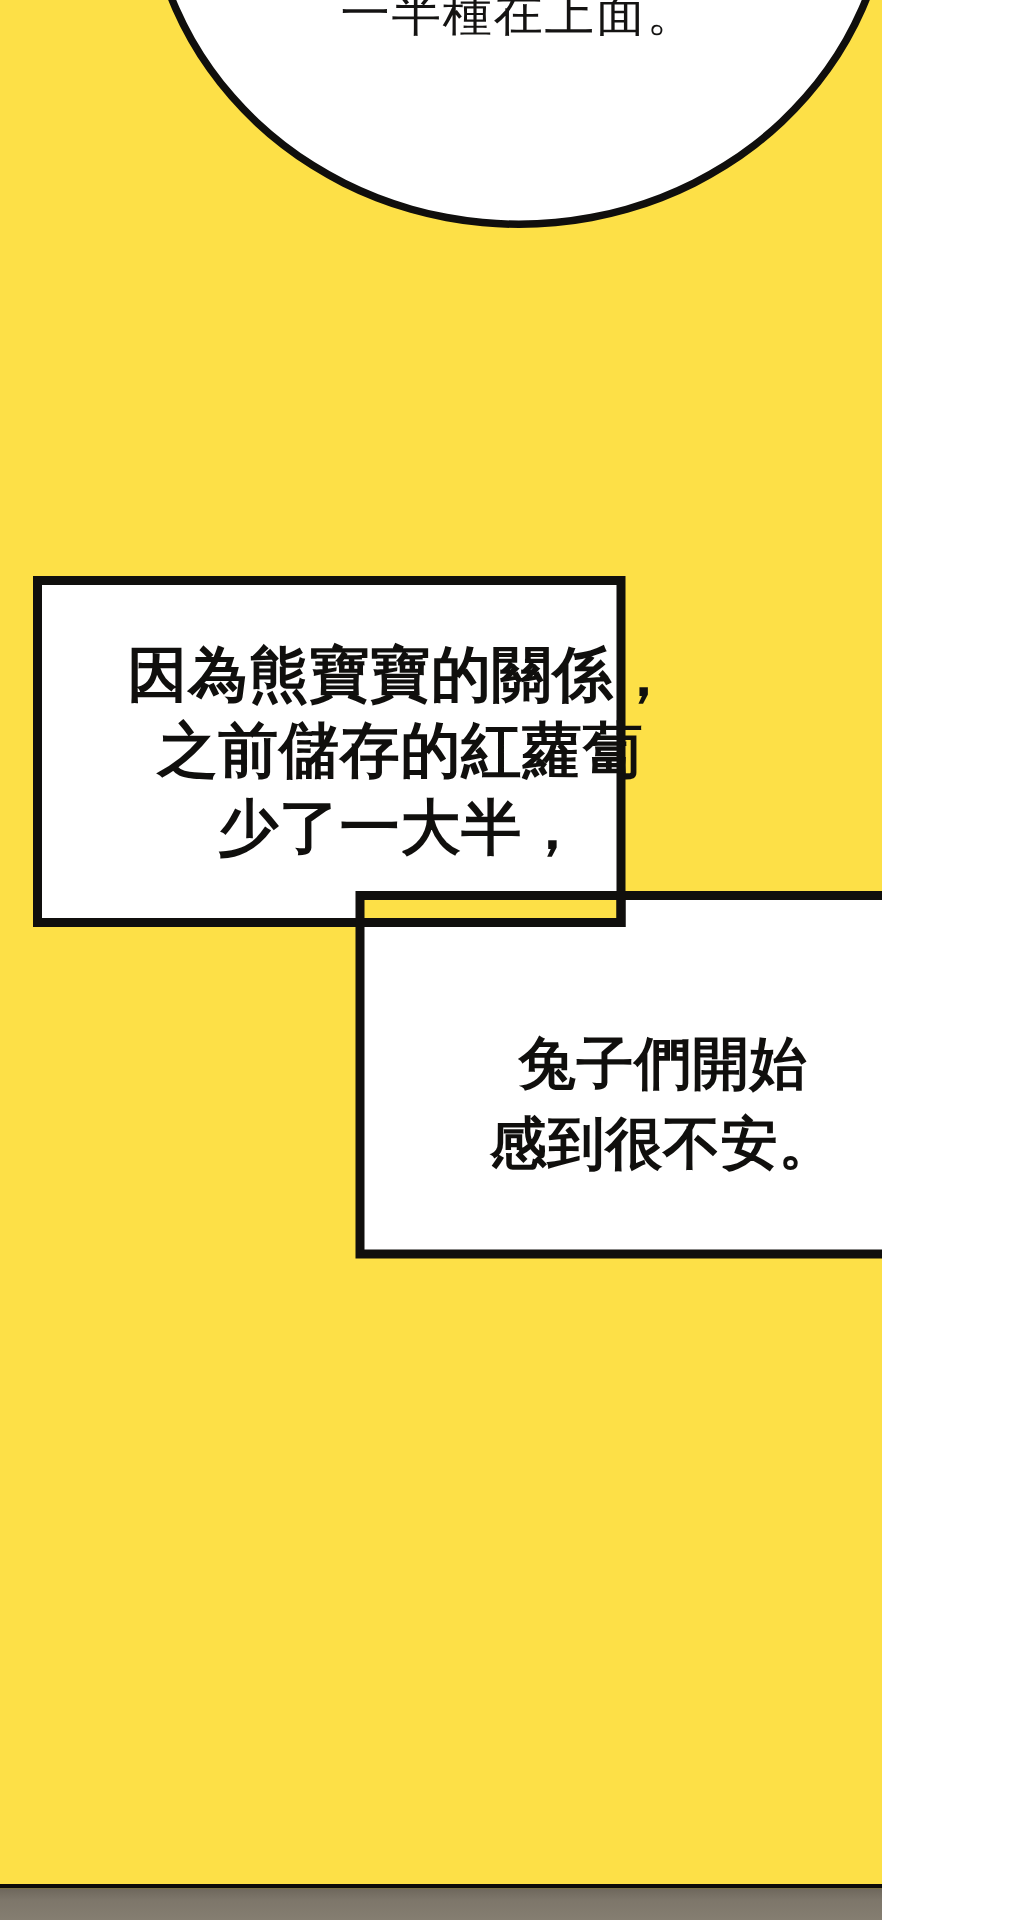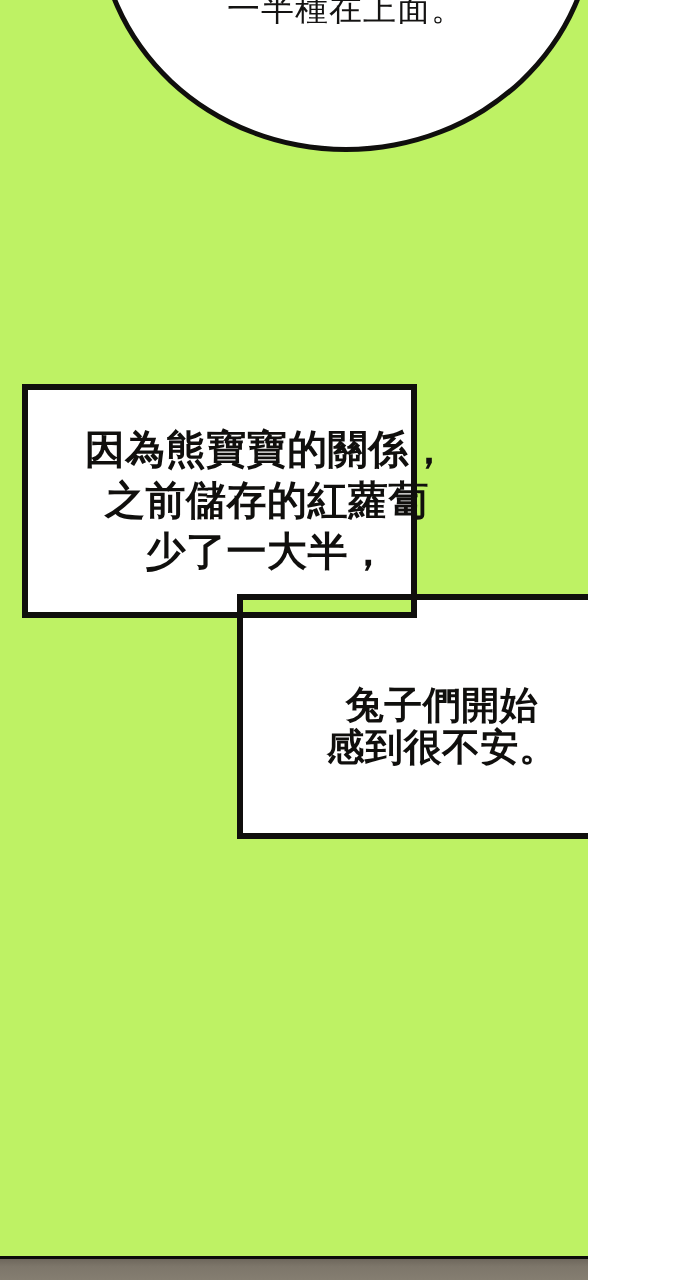--- a/index.html
+++ b/index.html
@@ -11,21 +11,21 @@
   body {
     width: 690px;
     height: 1280px;
     overflow: hidden;
     font-family: "Liberation Serif", "DejaVu Serif", serif;
   }
   #panel {
     position: relative;
     width: 588px;
     height: 1280px;
-    background: #bef264;
+    background: #fde047;
     overflow: hidden;
   }
 
   
   .bubble-oval {
     position: absolute;
     left: 96px;
     top: -318px;
     width: 500px;
     height: 470px;
@@ -74,21 +74,21 @@
     font-size: 40px;
     line-height: 51px;
     letter-spacing: 0.5px;
     margin-left: 48px;
   }
   #caption-text-2 {
     left: 240px;
     top: 684px;
     width: 404px;
     font-size: 38px;
-    line-height: 42px;
+    line-height: 53px;
     letter-spacing: 0.5px;
     font-family: Liberation Serif, serif;
   }
 
   
   .panel-gutter {
     position: absolute;
     left: 0;
     bottom: 0;
     width: 690px;

